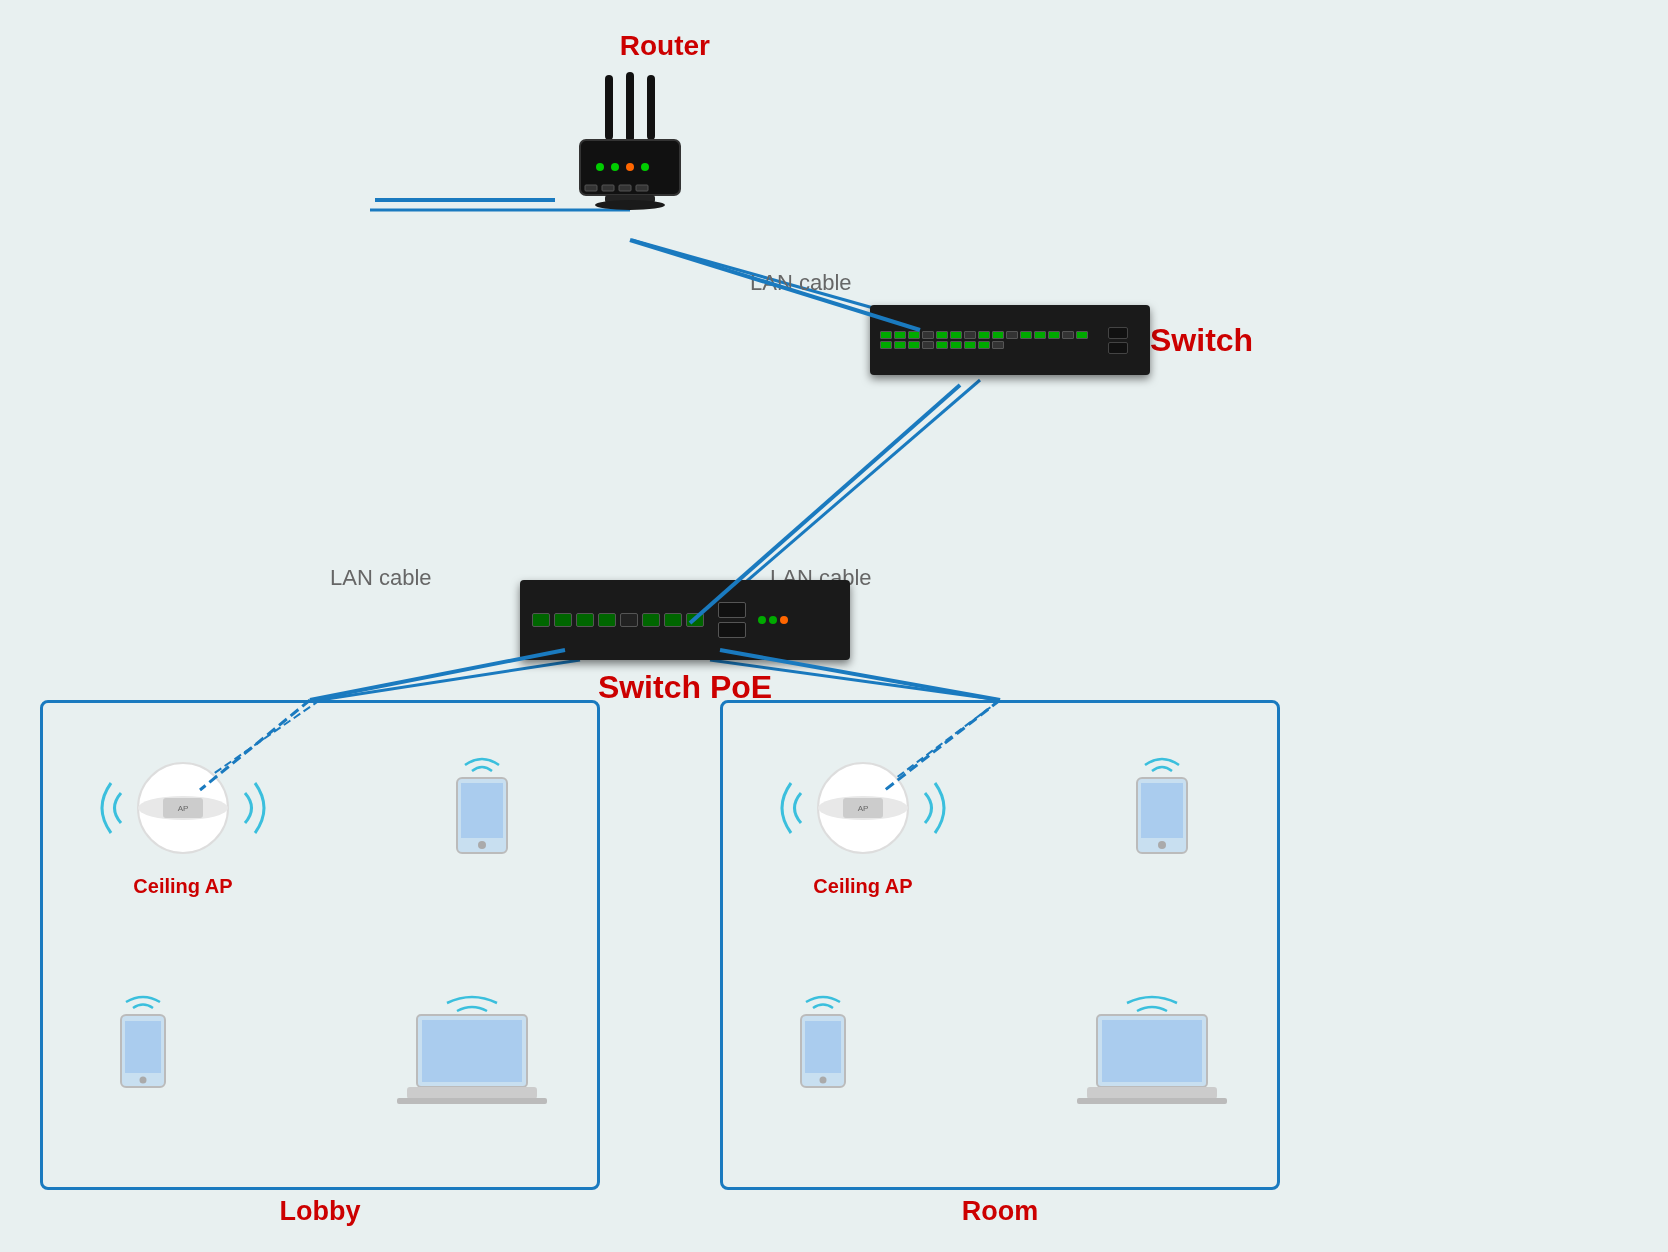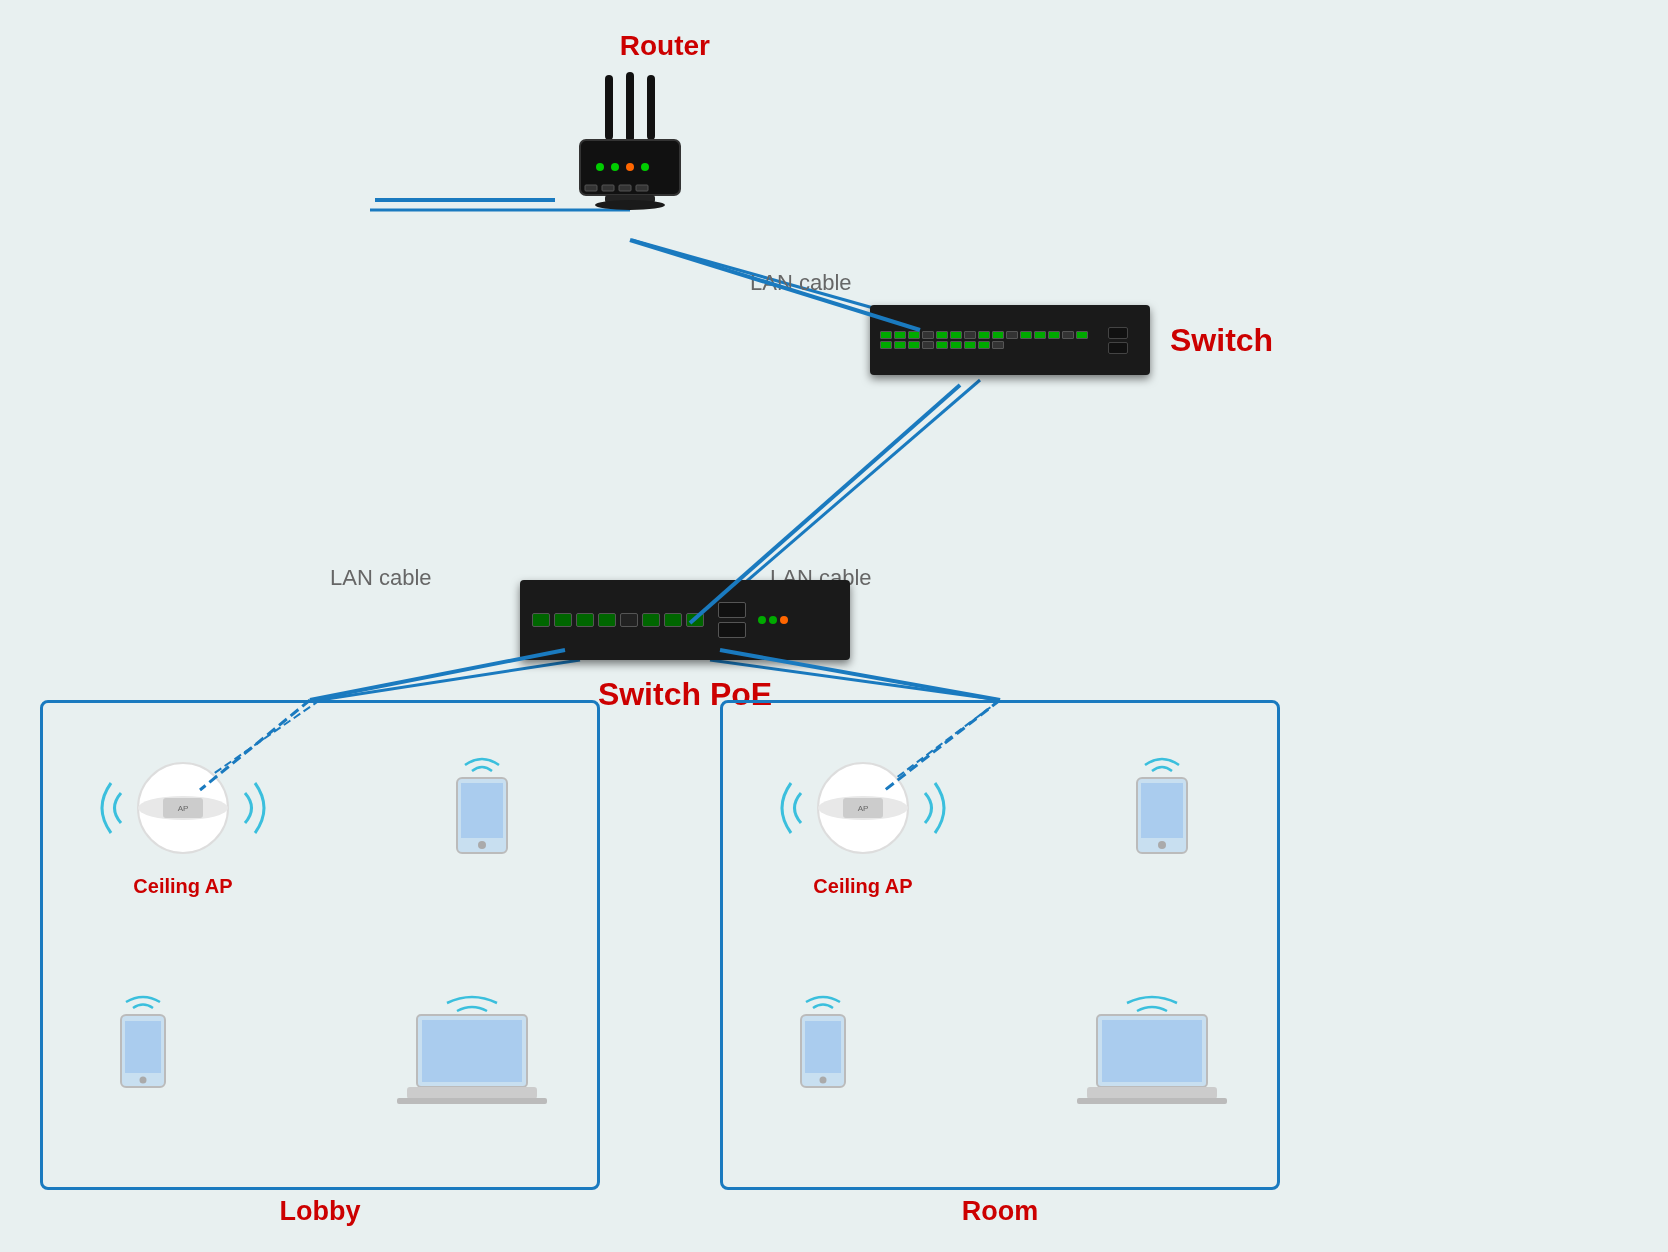--- a/index.html
+++ b/index.html
@@ -47,42 +47,41 @@
       margin-bottom: 8px;
     }
 
     
     .switch-container {
       position: absolute;
       left: 870px;
       top: 305px;
       display: flex;
       align-items: center;
-      gap: 20px;
     }
     .switch-label {
       color: #cc0000;
       font-size: 32px;
       font-weight: bold;
     }
 
     
     .switch-poe-container {
       position: absolute;
       left: 520px;
       top: 580px;
       display: flex;
       flex-direction: column;
       align-items: center;
     }
     .switch-poe-label {
       color: #cc0000;
       font-size: 32px;
       font-weight: bold;
-      margin-top: 16px;
+      margin-top: 9px;
     }
 
     
     .room-box {
       position: absolute;
       border: 3px solid #1a7abf;
       border-radius: 8px;
       background: transparent;
     }
     .lobby-box {

